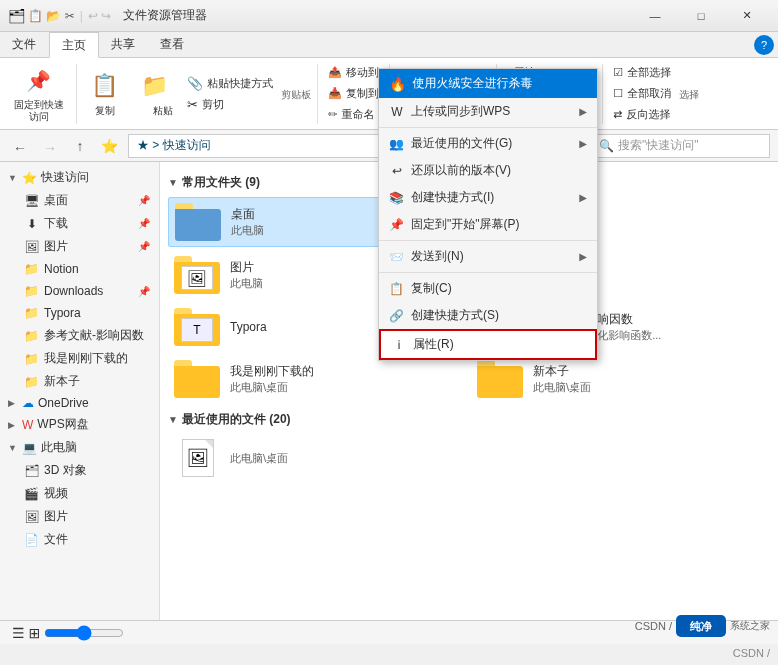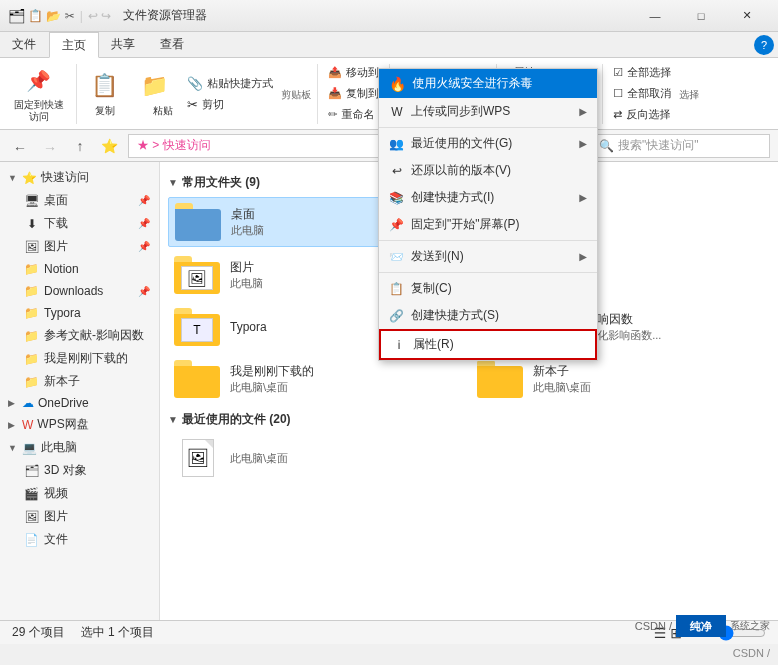--- a/index.html
+++ b/index.html
@@ -155,21 +155,21 @@
     .nav-btn.disabled { color: #bbb; cursor: default; }
     .address-path {
       flex: 1;
       height: 24px;
       background: #fff;
       border: 1px solid #ccc;
       display: flex;
       align-items: center;
       padding: 0 8px;
       font-size: 12px;
-      color: #ec4899;
+      color: #0c4a6e;
     }
     .search-box {
       width: 180px;
       height: 24px;
       background: #fff;
       border: 1px solid #ccc;
       display: flex;
       align-items: center;
       padding: 0 8px;
       gap: 4px;
@@ -793,24 +793,20 @@
       </div>
       <div class="folder-info">
         <div class="folder-path">此电脑\桌面</div>
       </div>
     </div>
 
   </div>
 </div>
 
 <div class="status-bar">
-  <div style="display:flex; gap:16px;">
-    <span>29 个项目</span>
-    <span>选中 1 个项目</span>
-  </div>
   <div style="display:flex; align-items:center; gap:4px;">
     <span style="cursor:pointer; font-size:14px;">☰</span>
     <span style="cursor:pointer; font-size:14px;">⊞</span>
     <input type="range" min="0" max="100" value="50" style="width: 80px; height: 16px;">
   </div>
 </div>
 
 <div class="context-menu">
 
   <div class="context-menu-header">
@@ -889,17 +885,17 @@
       <span class="menu-icon">ℹ</span>
       <span>属性(R)</span>
     </div>
   </div>
 </div>
 
 <div class="watermark">CSDN /</div>
 
 <div style="position:absolute; bottom:28px; right:8px; display:flex; align-items:center; gap:4px; z-index:2000;">
   <span style="font-size:11px; color:#666;">CSDN /</span>
-  <div style="width:50px; height:22px; background:#0059b3; border-radius:0; display:flex; align-items:center; justify-content:center;">
+  <div style="width:50px; height:22px; background:#0059b3; border-radius:5px; display:flex; align-items:center; justify-content:center;">
     <span style="color:#fff; font-size:11px; font-weight:bold;">纯净</span>
   </div>
   <span style="font-size:10px; color:#666;">系统之家</span>
 </div>
 
 </body></html>

